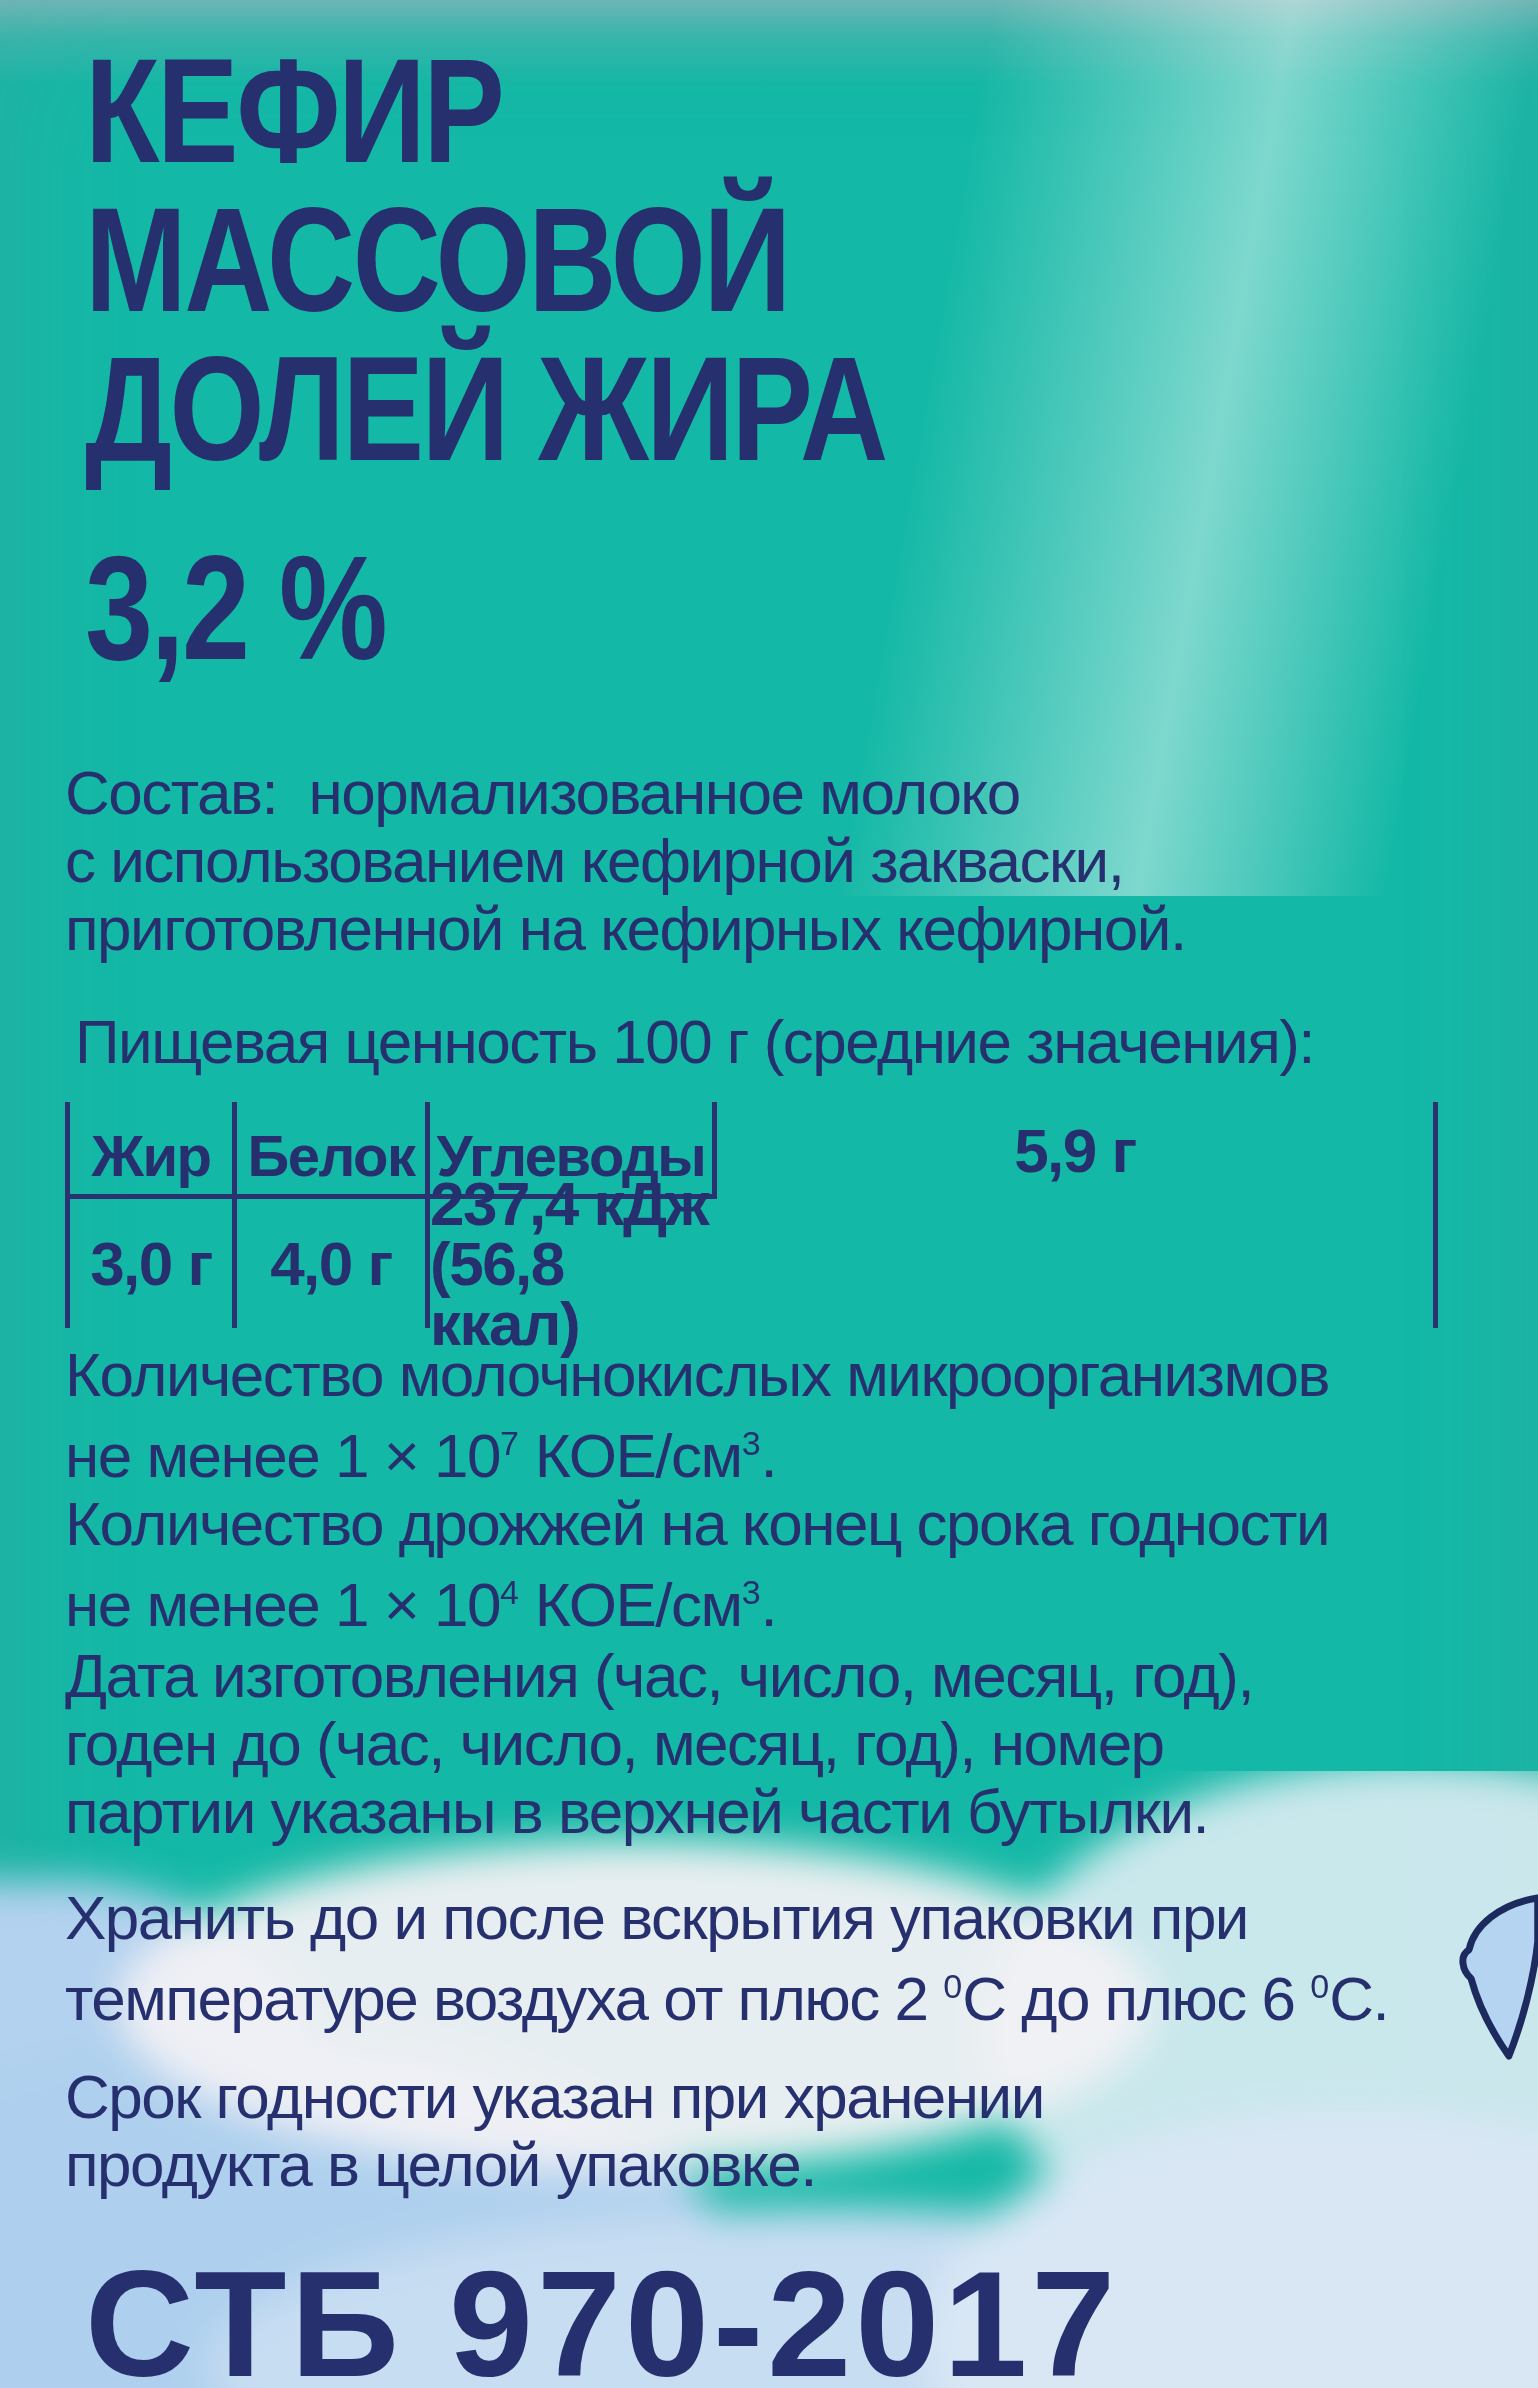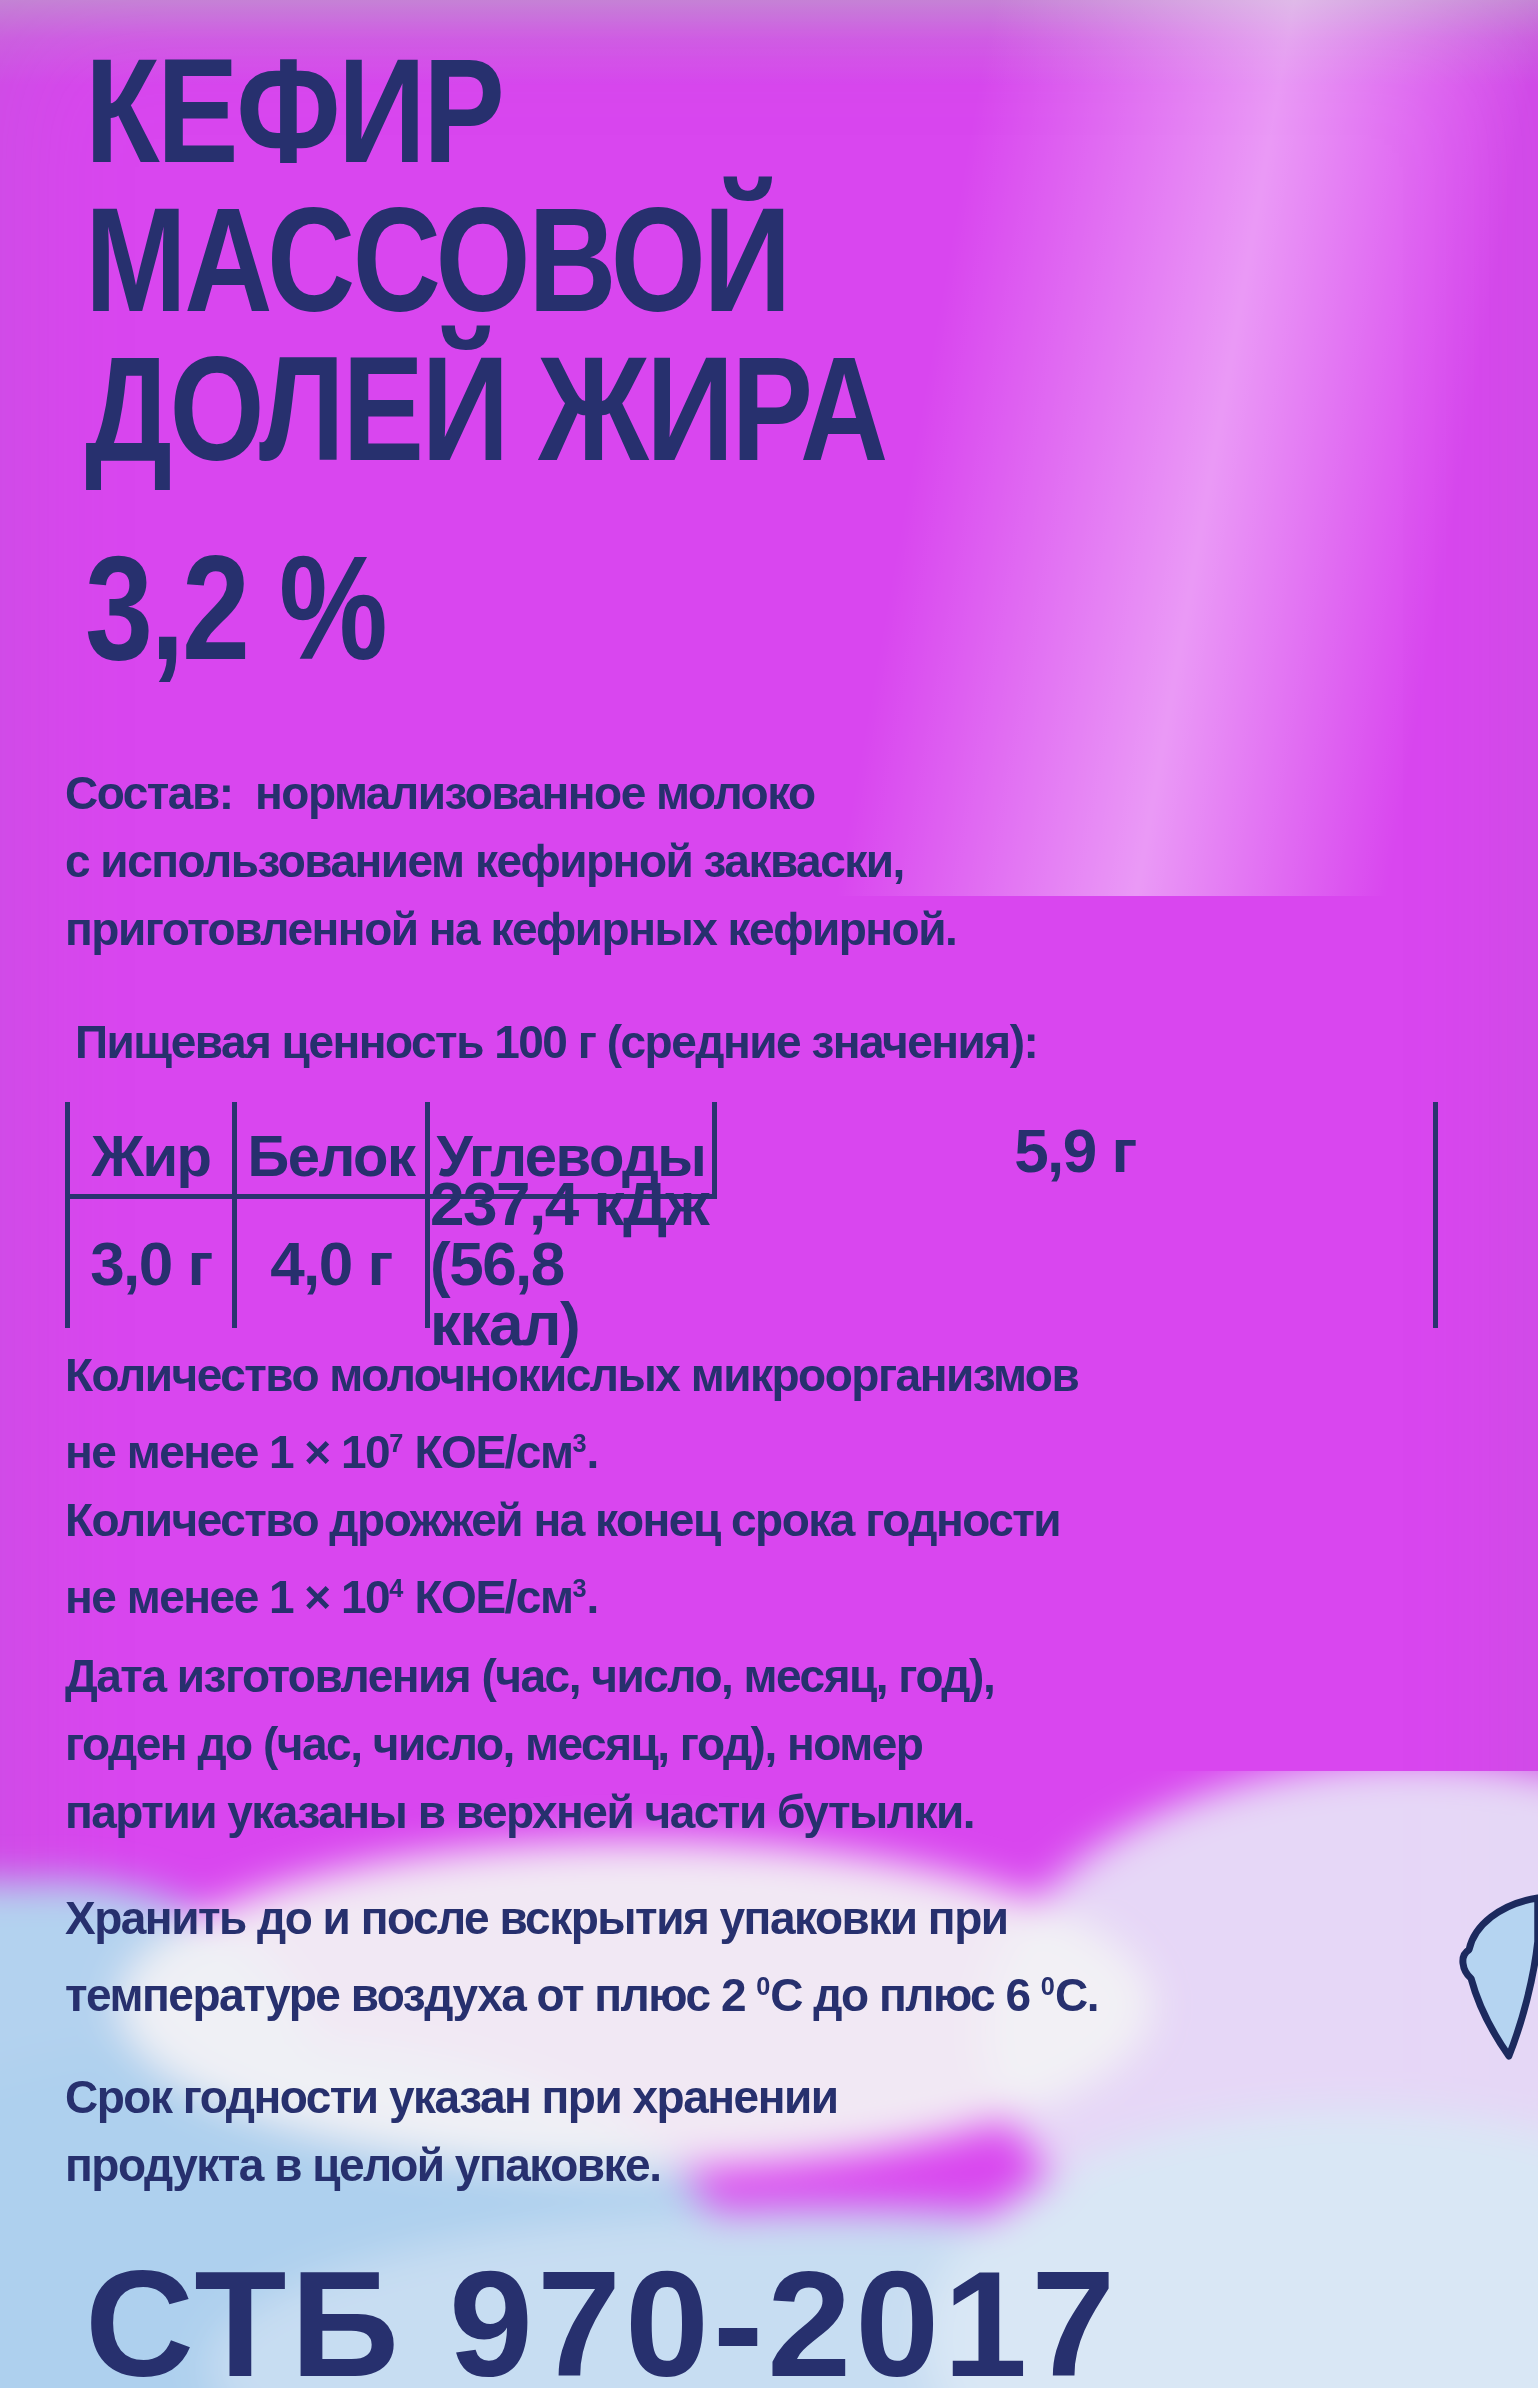--- a/index.html
+++ b/index.html
@@ -1,19 +1,19 @@
 <!DOCTYPE html>
 <html><head>
 <meta charset="utf-8">
 <style>
   html,body{margin:0;padding:0;background:#888;}
   #page{
     position:relative;
     width:1538px;height:2388px;
-    background:#d946ef;
+    background:#14b8a6;
     overflow:hidden;
     font-family:"Liberation Sans","DejaVu Sans",sans-serif;
     color:#27306e;
     box-shadow:inset 0 0 139px rgba(130,132,155,.18);
   }
   .top-shade{
     position:absolute;top:0;left:0;right:0;height:85px;
     background:linear-gradient(180deg, rgba(186,184,196,.50) 0%, rgba(186,184,196,.18) 45%, rgba(186,184,196,0) 100%);
     pointer-events:none;
   }
@@ -24,21 +24,21 @@
   }
   .line{white-space:pre;}
   .title-block{position:absolute;left:85px;top:36px;}
   .title-line{
     font-size:149px;line-height:149px;font-weight:700;
     letter-spacing:-3px;
     transform:scaleX(.82);transform-origin:left top;
     color:#27306e;
   }
   .title-pct{margin-top:50px;}
-  .para{position:absolute;left:65px;font-size:46px;line-height:68px;font-weight:700;letter-spacing:-1.5px;}
+  .para{position:absolute;left:65px;font-size:62px;line-height:68px;font-weight:400;letter-spacing:-1.5px;}
   .p-composition{top:759px;}
   .p-nutrition-heading{top:1008px;left:75px;}
   .p-micro{top:1341px;}
   .p-date{top:1642px;}
   .p-storage{top:1884px;}
   .p-shelf{top:2063px;}
   .standard{
     position:absolute;left:85px;top:2244px;
     font-size:151px;line-height:159px;font-weight:700;letter-spacing:4px;
   }

